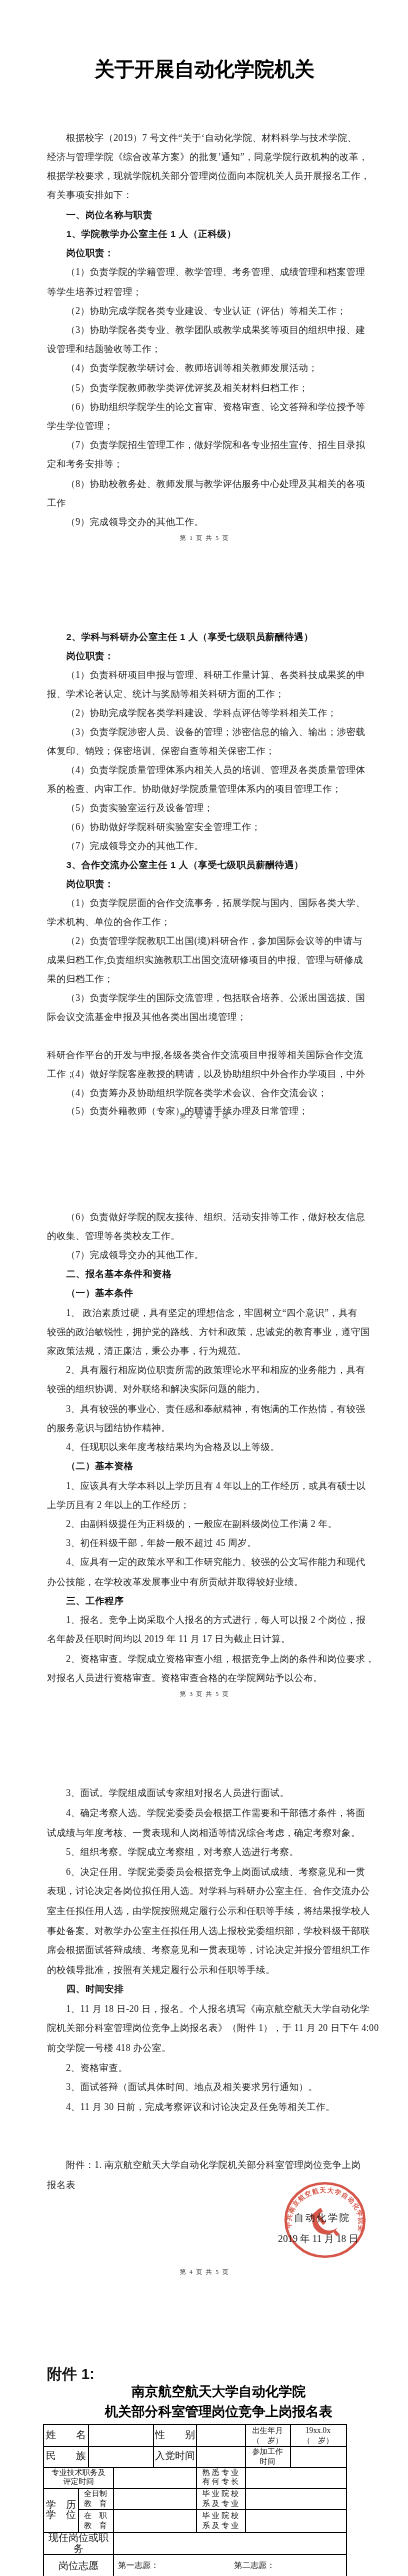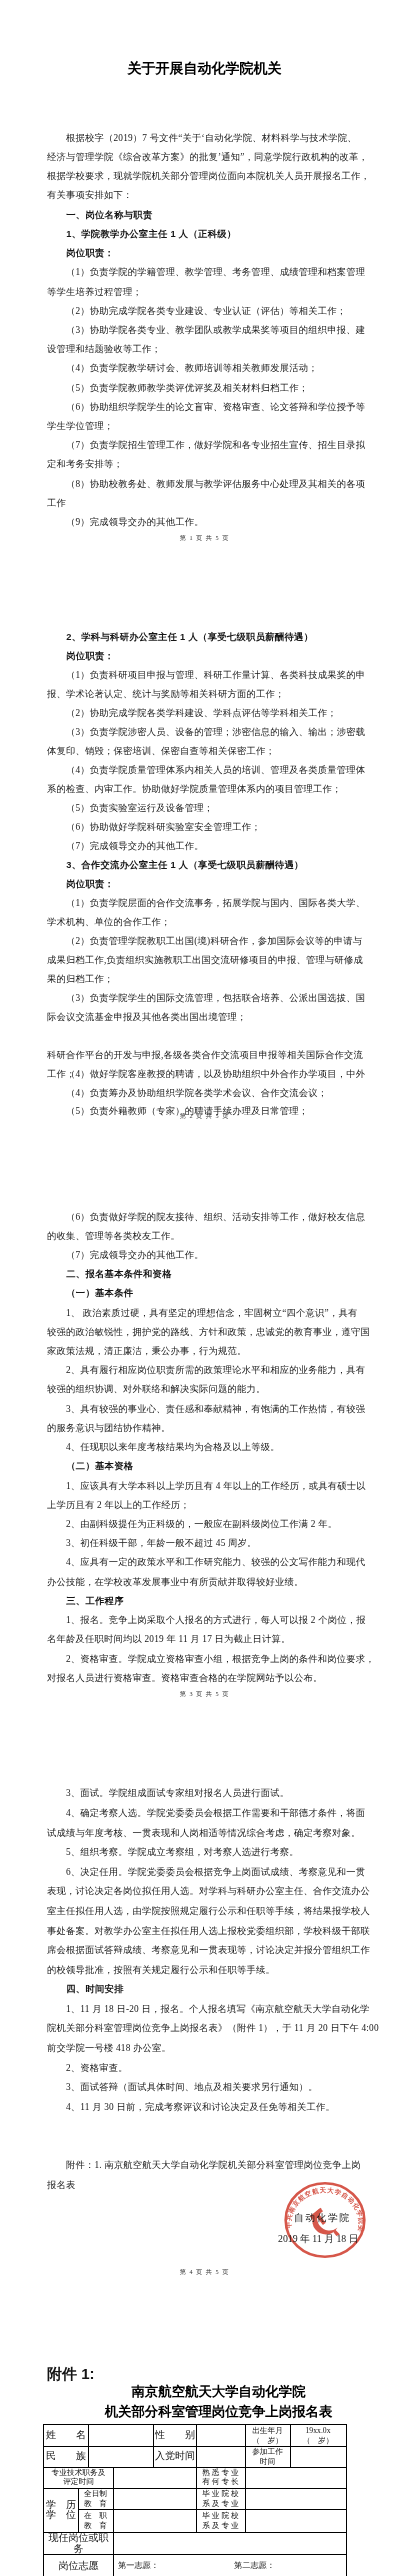--- a/index.html
+++ b/index.html
@@ -3,21 +3,21 @@
 <meta charset="utf-8">
 <style>
   html,body{margin:0;padding:0;background:#ffffff;}
   #canvas{position:relative;width:409px;height:2890px;background:#ffffff;overflow:hidden;
           font-family:"Liberation Serif","DejaVu Serif",serif;color:#141414;}
   .page{position:absolute;left:0;width:409px;height:578px;background:#ffffff;}
   .ln{position:absolute;left:47px;height:19px;line-height:19px;font-size:9.3px;
       letter-spacing:0.2px;white-space:pre;color:#161616;}
   .ln.h{font-family:"Liberation Sans","DejaVu Sans",sans-serif;font-weight:bold;letter-spacing:0.3px;}
   .doc-title{position:absolute;left:0;width:100%;text-align:center;font-weight:bold;
-      font-size:14px;line-height:20.6px;color:#000;font-family:"Liberation Serif","DejaVu Serif",serif;}
+      font-size:20px;line-height:20.6px;color:#000;font-family:"Liberation Serif","DejaVu Serif",serif;}
   .page-footer{position:absolute;left:0;top:534px;width:100%;text-align:center;
       font-size:6.2px;letter-spacing:1px;color:#333;}
   .att-label{position:absolute;left:47px;top:53px;font-family:"Liberation Sans","DejaVu Sans",sans-serif;
       font-weight:bold;font-size:15px;}
   .att-title{position:absolute;left:0;width:100%;text-align:center;font-weight:bold;font-size:13.4px;
       font-family:"Liberation Sans","DejaVu Sans",sans-serif;color:#000;padding-left:14px;}
   
   .ftable{position:absolute;left:43px;top:112px;width:302px;height:393px;border:1px solid #000;}
   .hl{position:absolute;height:0.5px;background:#000;}
   .vl{position:absolute;width:0.5px;background:#000;}

